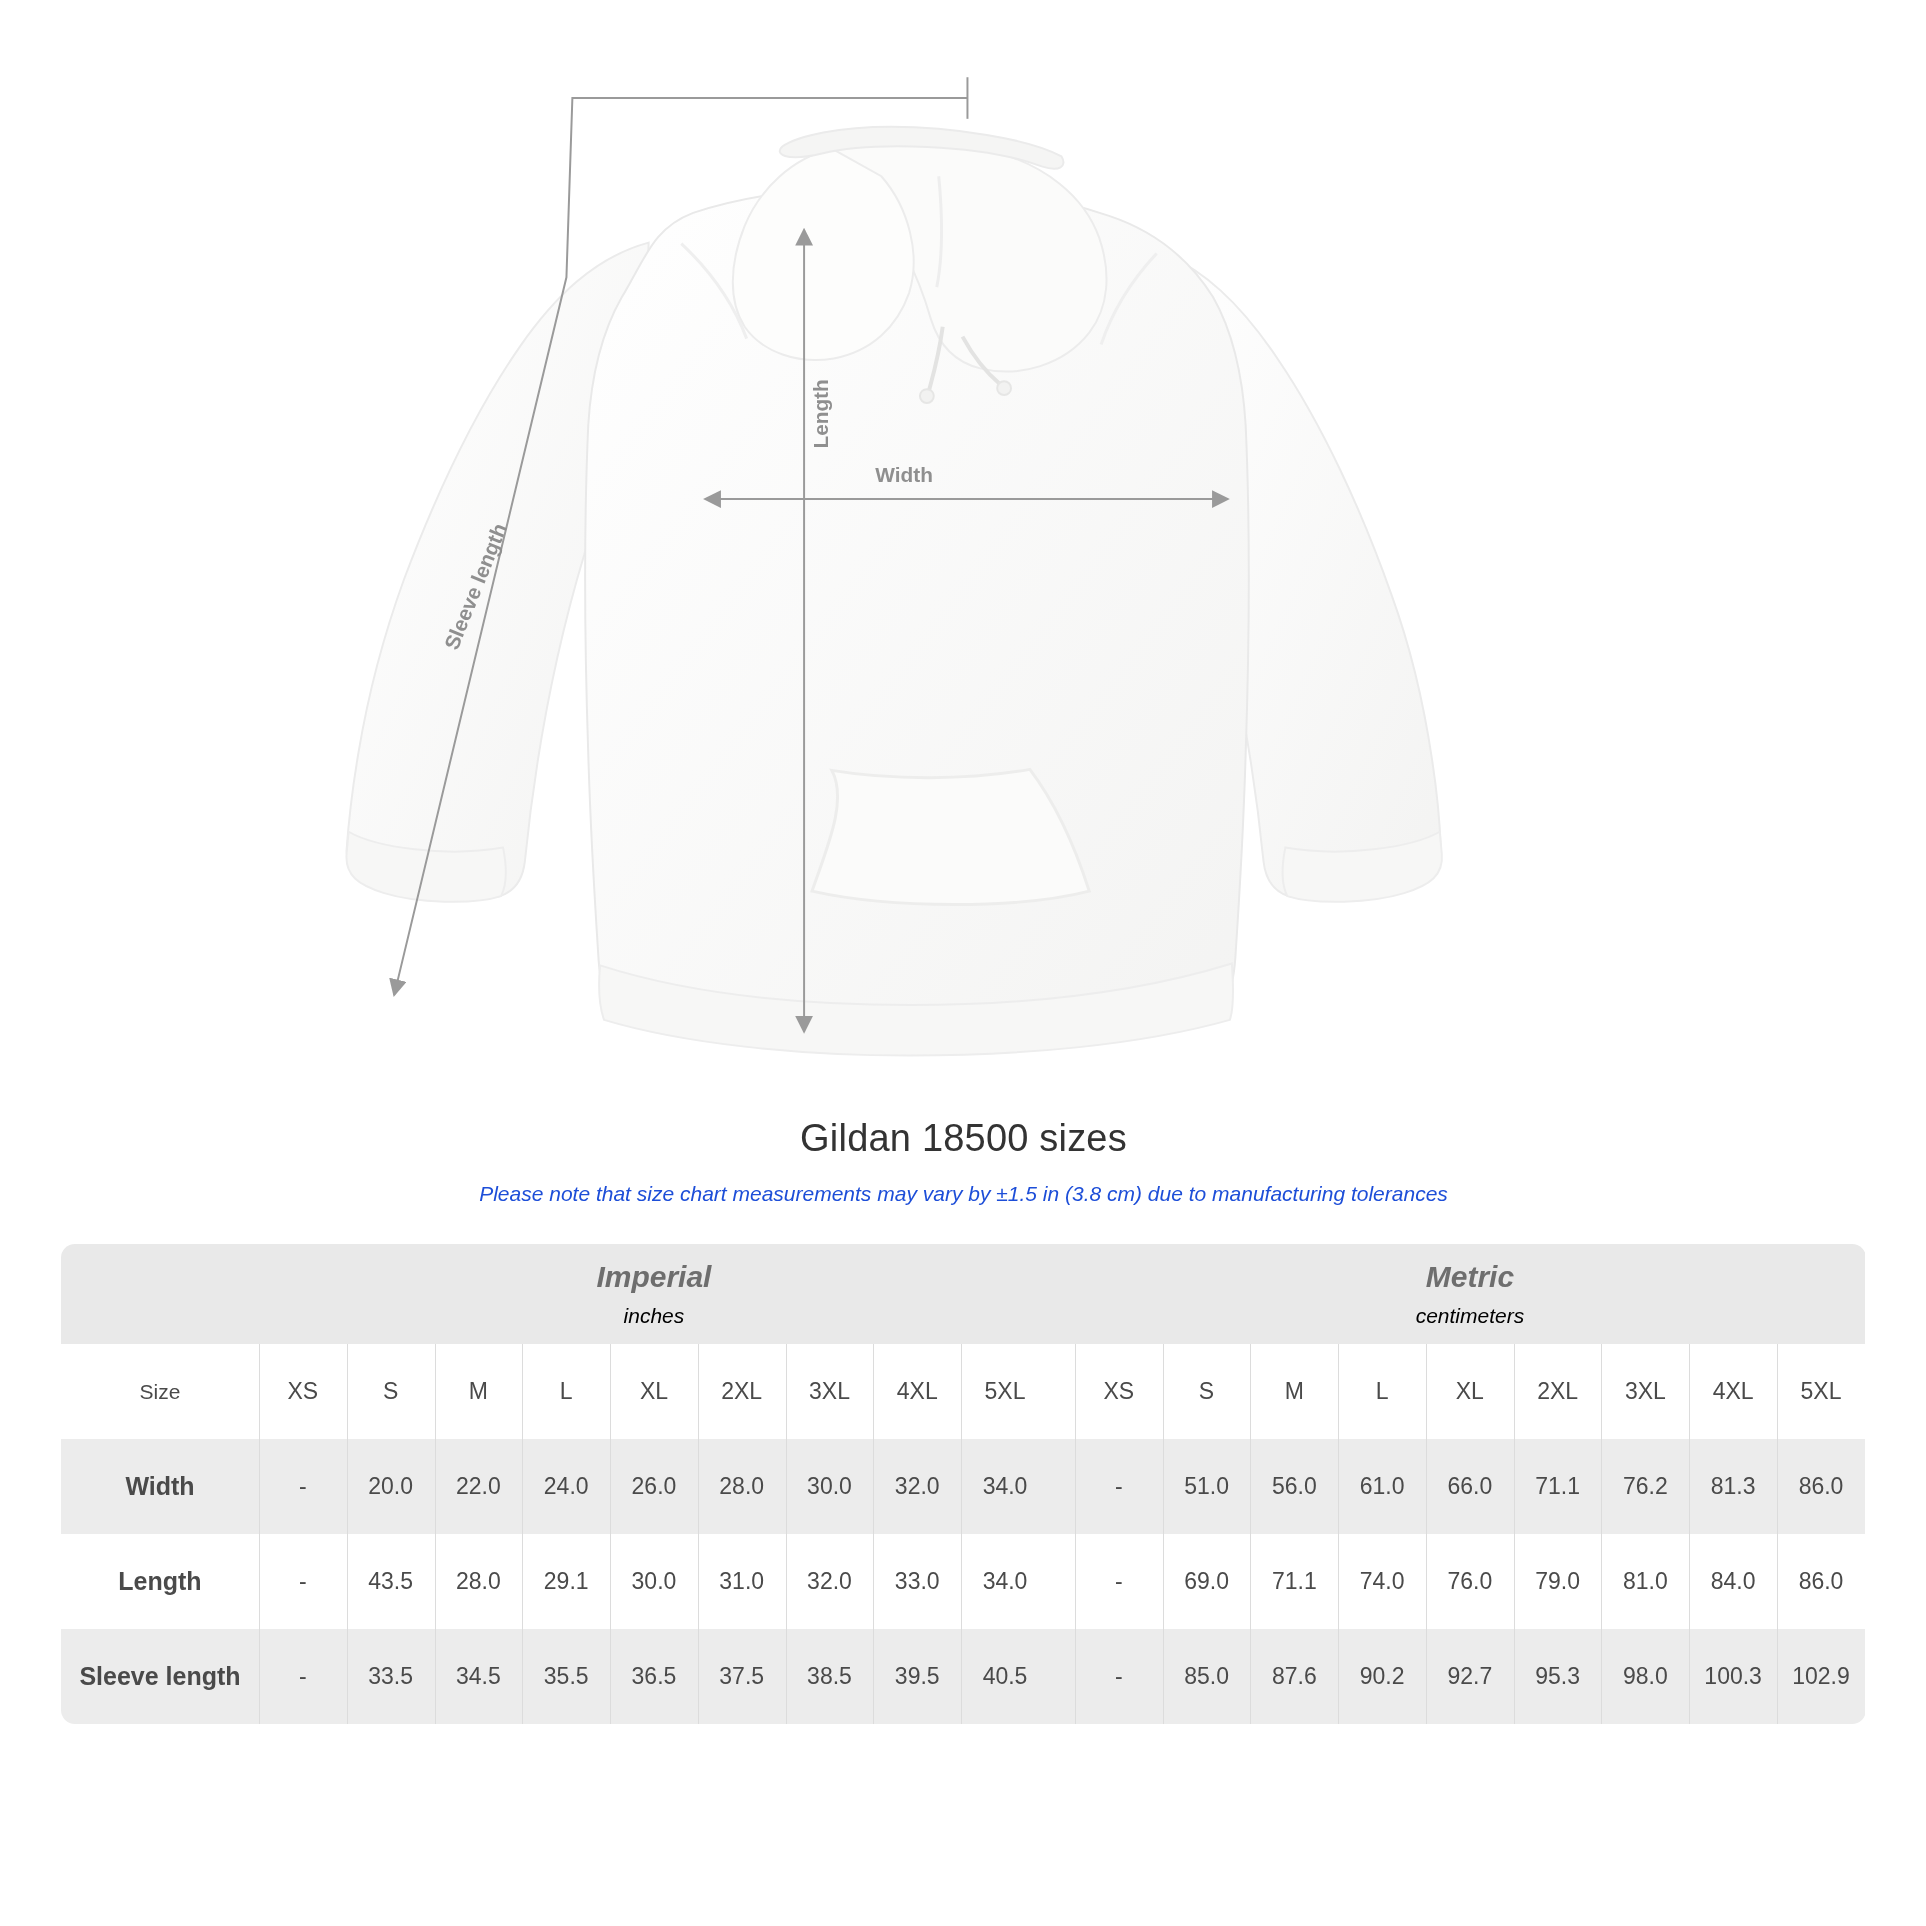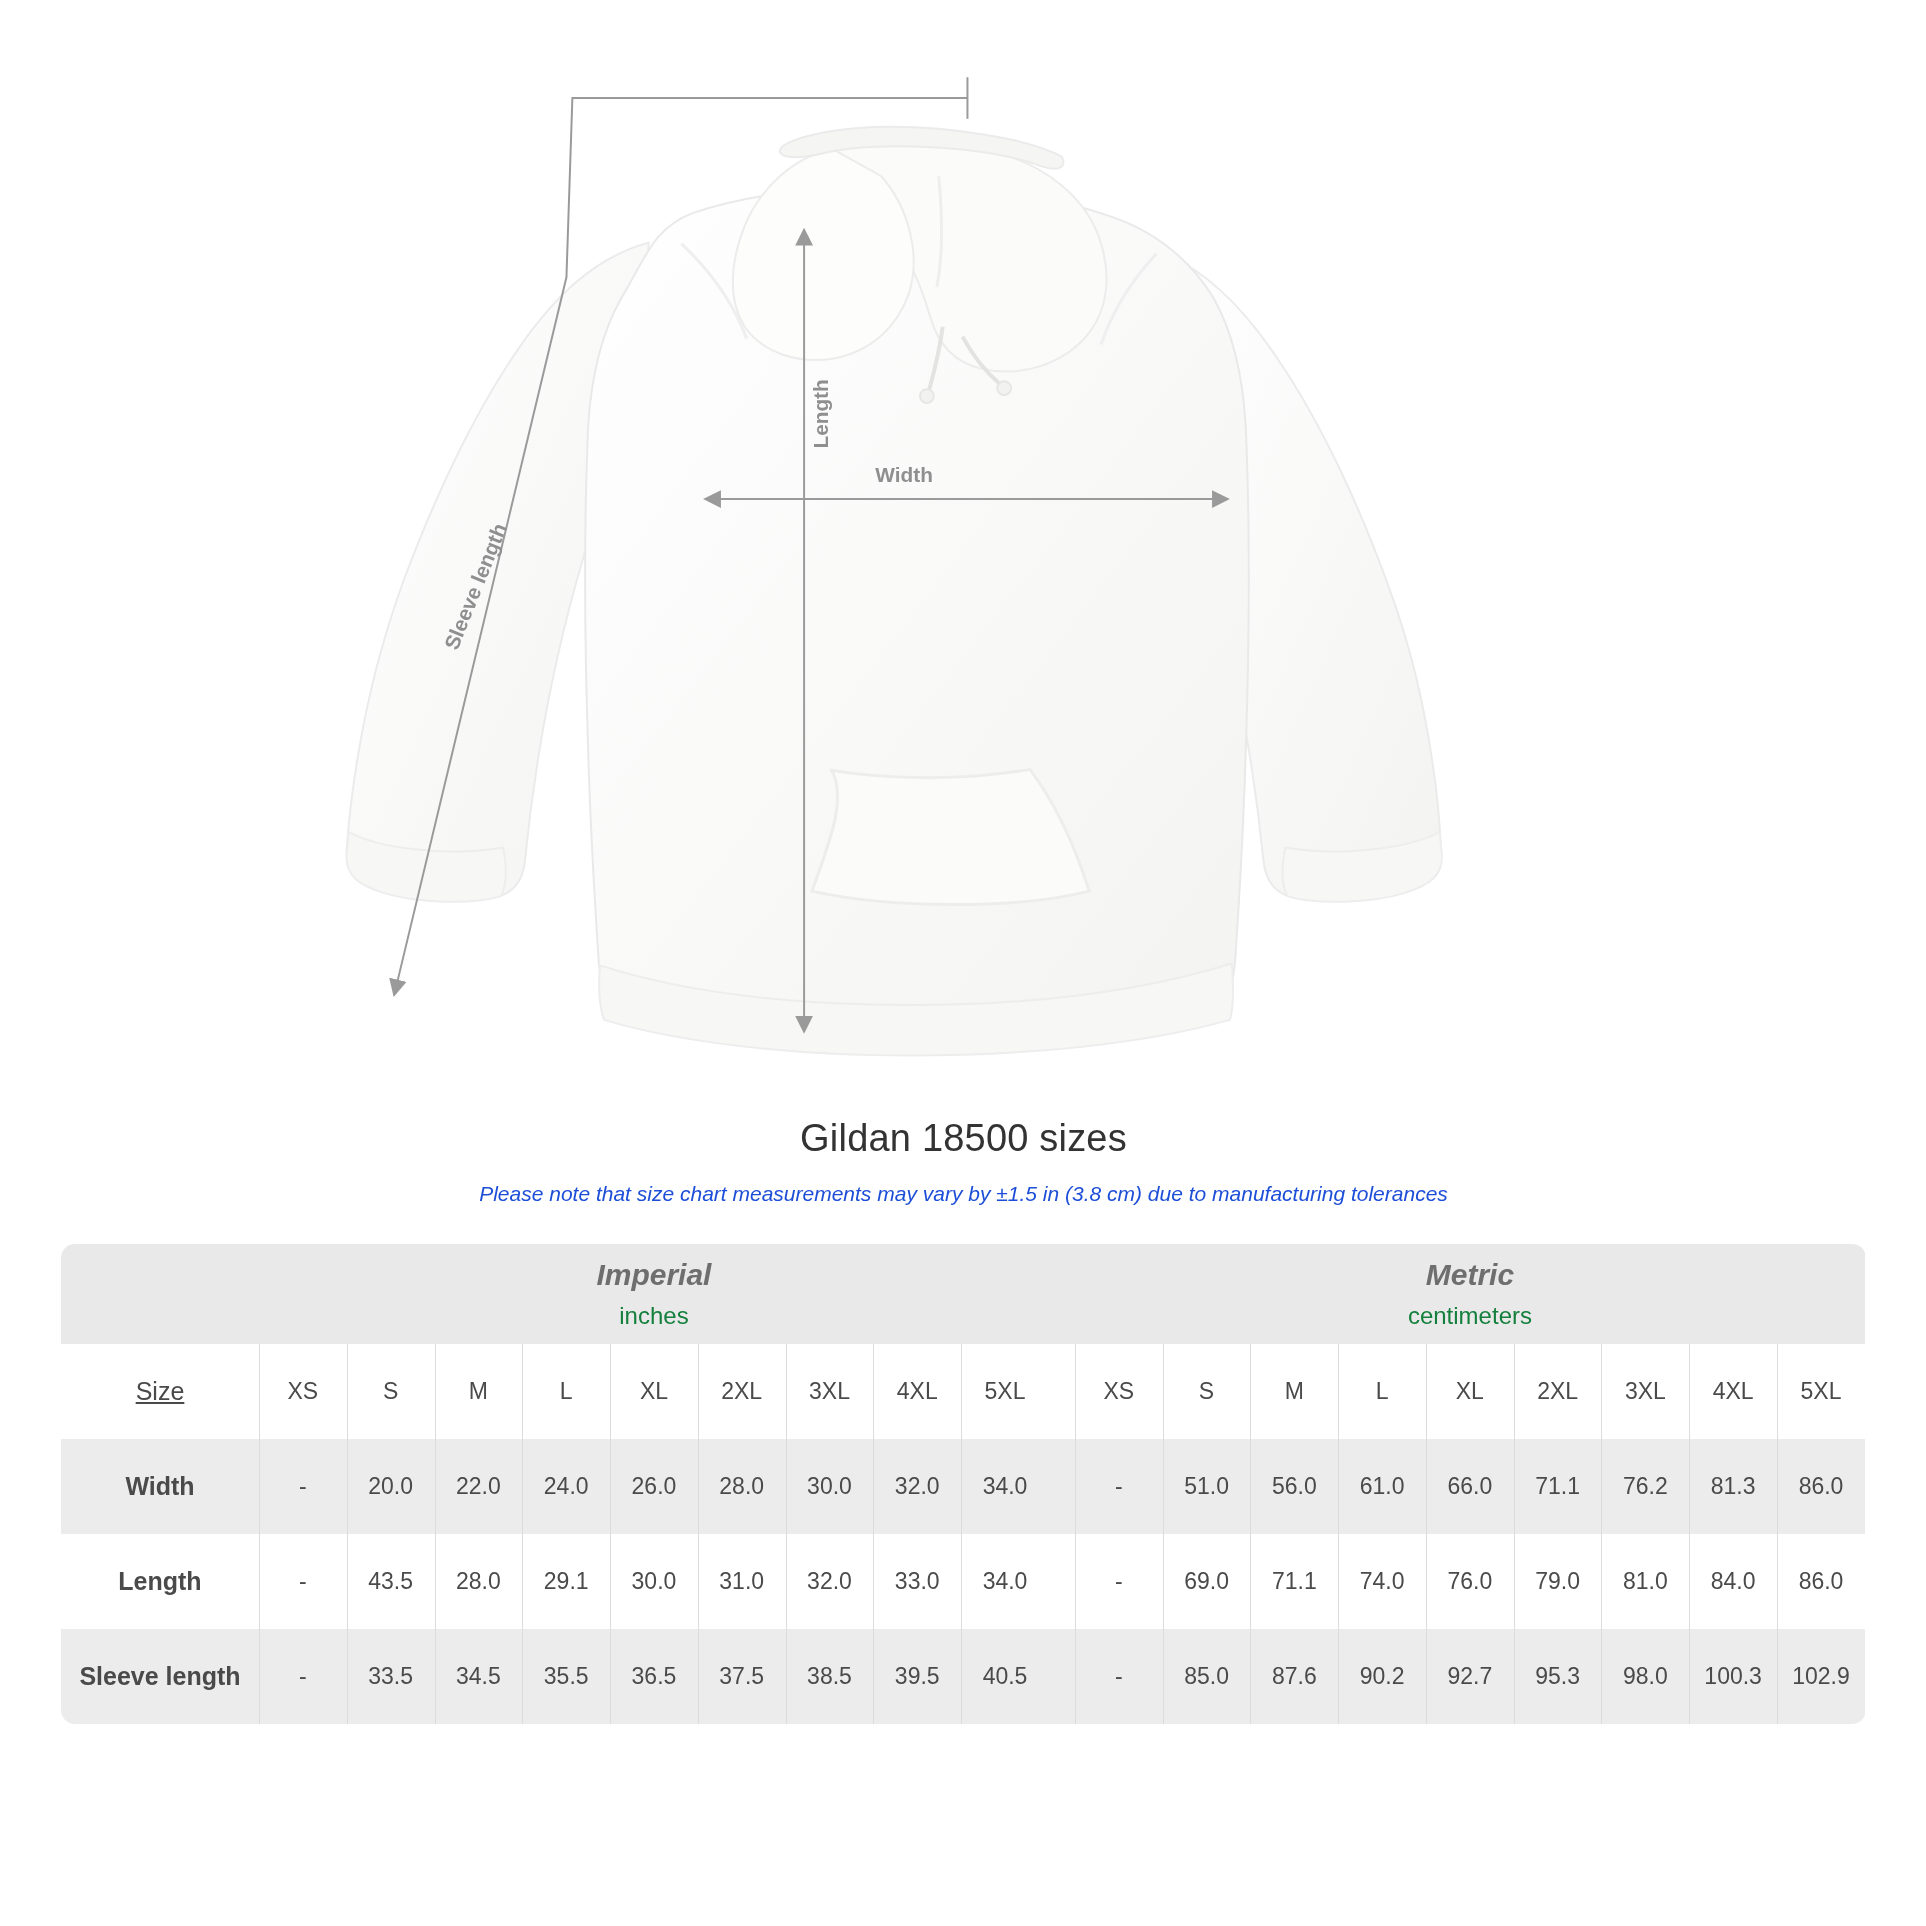--- a/index.html
+++ b/index.html
@@ -76,38 +76,38 @@
     background: #e9e9e9;
     vertical-align: middle;
   }
   .unit-name {
     font-size: 30px;
     font-style: italic;
     font-weight: bold;
     color: #6e6e6e;
   }
   .unit-sub {
-    font-size: 24px;
-    color: #15803d;
+    font-size: 21px;
+    font-style: italic;
+    color: #000000;
     margin-top: 10px;
   }
   .unit-row td.spacer-col { background: #e9e9e9; }
 
   
   .size-row td {
     height: 95px;
     background: #ffffff;
     font-size: 24px;
     font-weight: bold;
     color: #4a4a4a;
     vertical-align: middle;
   }
   .size-row td.rowlabel {
-    font-size: 25px;
-    text-decoration: underline;
+    font-size: 21px;
   }
 
   
   .data-row td {
     height: 95px;
     vertical-align: middle;
     font-size: 25px;
   }
   .data-row.shade td { background: #ececec; }
   .data-row.plain td { background: #ffffff; }

